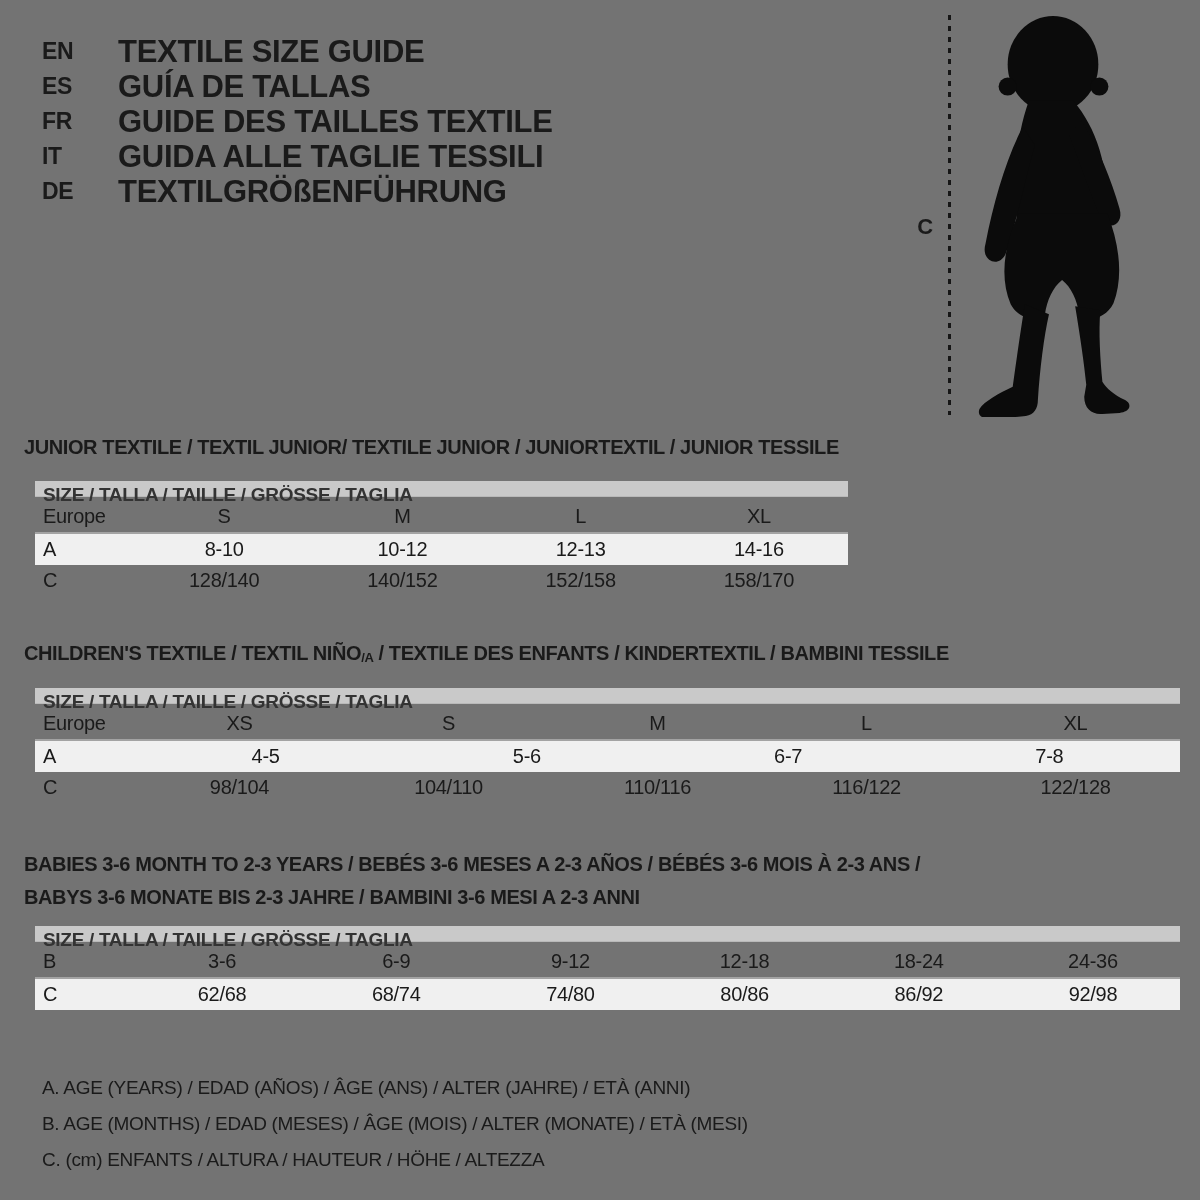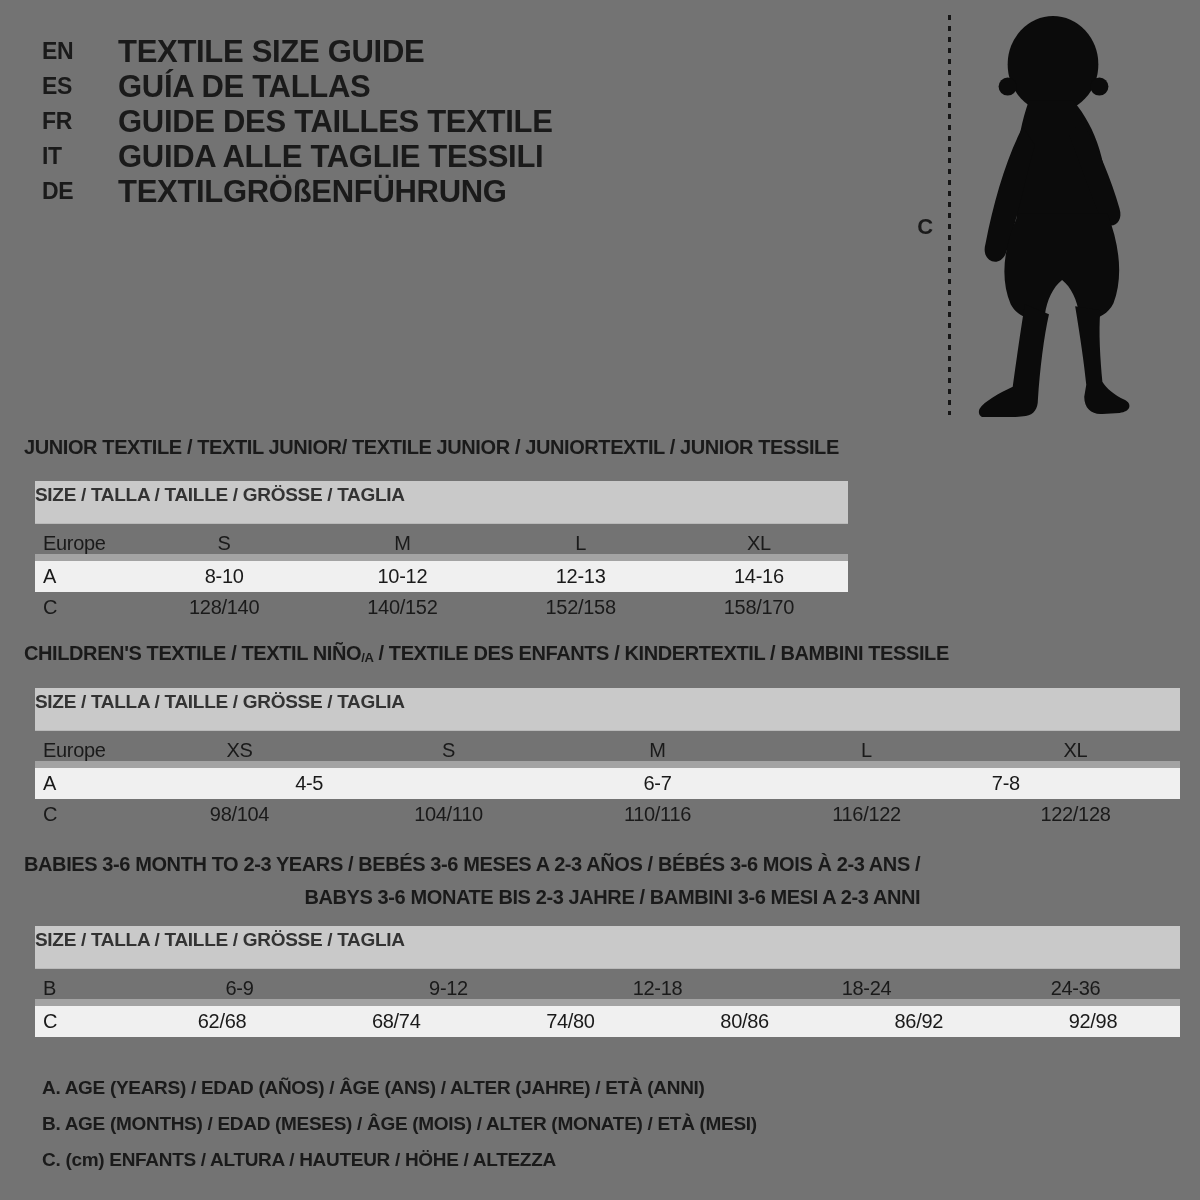--- a/index.html
+++ b/index.html
@@ -28,40 +28,40 @@
     font-size:22px; font-weight:700;
   }
   .baby-svg { position:absolute; left:64px; top:14px; }
 
   
   .section-title {
     position:absolute; left:24px; font-size:20px; font-weight:700;
     white-space:nowrap; letter-spacing:-0.4px;
   }
   .title-sub { font-size:13px; font-weight:700; vertical-align:-2px; }
-  .two-line { line-height:33px;text-align:right; }
+  .two-line { line-height:33px; }
 
   
   .size-table { position:absolute; left:35px; }
   .size-header {
-    height:43px; line-height:28px; background:#c9c9c9;
-    border-bottom:1px solid #b9b9b9; padding-left:0;
+    height:16px; line-height:28px; background:#c9c9c9;
+    border-bottom:1px solid #b9b9b9; padding-left:8px;
     font-size:19px; font-weight:700; color:#333; margin-bottom:2px;
     white-space:nowrap;
   }
   .size-row { display:flex; height:31px; line-height:31px; font-size:20px; }
-  .size-row.first { height:35px; line-height:35px; border-bottom:7px solid #a3a3a3; }
+  .size-row.first { height:35px; line-height:35px; border-bottom:2px solid #a3a3a3; }
   .size-row.shaded { background:#f0f0f0; }
   .row-label { width:100px; padding-left:8px; font-weight:700; }
   .row-label.light { font-weight:400; }
   .cell { flex:1; text-align:center; font-weight:400; }
 
   
   .legend { position:absolute; left:42px; top:1070px; }
-  .legend-line { height:36px; line-height:36px; font-size:19px; font-weight:700; white-space:nowrap; }
+  .legend-line { height:36px; line-height:36px; font-size:19px; font-weight:400; white-space:nowrap; }
 </style>
 </head>
 <body>
 
 <div class="canvas">
 
   <div class="lang-list">
     <div class="lang-row">
       <span class="lang-code">EN</span>
       <span class="lang-label">TEXTILE SIZE GUIDE</span>
@@ -142,20 +142,21 @@
       <span class="row-label light">Europe</span>
       <span class="cell">XS</span>
       <span class="cell">S</span>
       <span class="cell">M</span>
       <span class="cell">L</span>
       <span class="cell">XL</span>
     </div>
     <div class="size-row shaded">
       <span class="row-label light">A</span>
       <span class="cell">4-5</span>
+      <span class="cell">5-6</span>
       <span class="cell">6-7</span>
       <span class="cell">7-8</span>
     </div>
     <div class="size-row">
       <span class="row-label light">C</span>
       <span class="cell">98/104</span>
       <span class="cell">104/110</span>
       <span class="cell">110/116</span>
       <span class="cell">116/122</span>
       <span class="cell">122/128</span>
@@ -163,20 +164,21 @@
   </div>
 
   <div class="section-title two-line" style="top:848px;">
     <div>BABIES 3-6 MONTH TO 2-3 YEARS / BEBÉS 3-6 MESES A 2-3 AÑOS / BÉBÉS 3-6 MOIS À 2-3 ANS /</div>
     <div>BABYS 3-6 MONATE BIS 2-3 JAHRE / BAMBINI 3-6 MESI A 2-3 ANNI</div>
   </div>
   <div class="size-table" style="top:926px; width:1145px;">
     <div class="size-header">SIZE / TALLA / TAILLE / GRÖSSE / TAGLIA</div>
     <div class="size-row first">
       <span class="row-label light">B</span>
+      <span class="cell">3-6</span>
       <span class="cell">6-9</span>
       <span class="cell">9-12</span>
       <span class="cell">12-18</span>
       <span class="cell">18-24</span>
       <span class="cell">24-36</span>
     </div>
     <div class="size-row shaded">
       <span class="row-label light">C</span>
       <span class="cell">62/68</span>
       <span class="cell">68/74</span>

